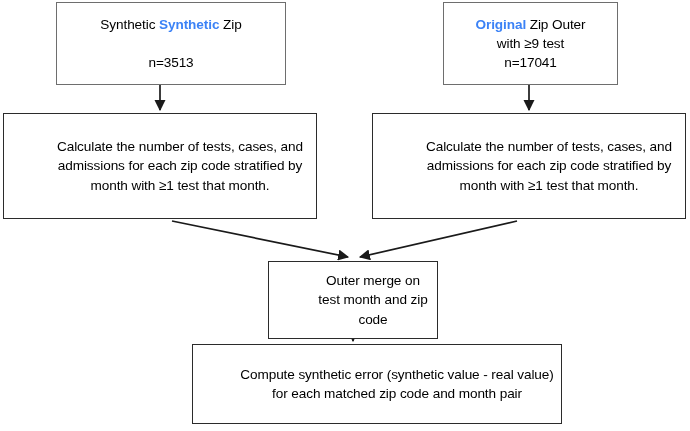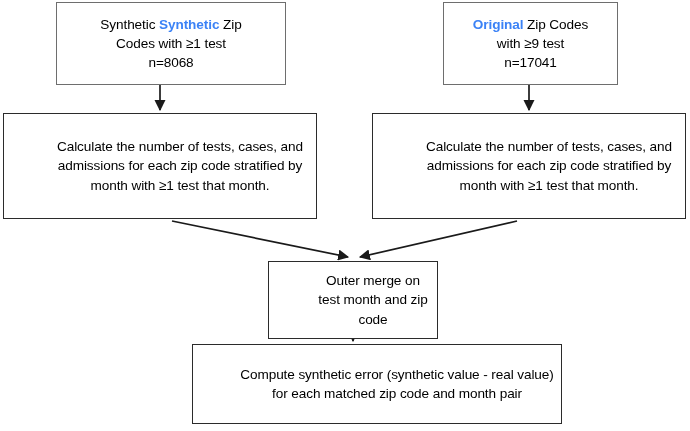--- a/index.html
+++ b/index.html
@@ -81,25 +81,25 @@
     <line x1="529" y1="85" x2="529" y2="110" stroke="#1a1a1a" stroke-width="1.7" marker-end="url(#arrowhead)"></line>
 
     <line x1="172" y1="221" x2="348" y2="257" stroke="#1a1a1a" stroke-width="1.7" marker-end="url(#arrowhead)"></line>
 
     <line x1="517" y1="221" x2="360" y2="257" stroke="#1a1a1a" stroke-width="1.7" marker-end="url(#arrowhead)"></line>
 
     <line x1="353" y1="323" x2="353" y2="341" stroke="#1a1a1a" stroke-width="1.7" marker-end="url(#arrowhead)"></line>
   </svg>
 
   <div class="node" id="node-synthetic-source">
-    <span class="txt"><span>Synthetic </span><span class="accent-red">Synthetic</span><span> Zip</span><br><span>Codes with ≥1 test</span><br><span>n=8068</span></span>
+    <span class="txt"><span>Synthetic </span><span class="accent-red">Synthetic</span><span> Zip</span><br><br><span>n=3513</span></span>
   </div>
 
   <div class="node" id="node-original-source">
-    <span class="txt"><span class="accent-blue">Original</span><span> Zip Codes</span><br><span>with ≥9 test</span><br><span>n=17041</span></span>
+    <span class="txt"><span class="accent-blue">Original</span><span> Zip Outer</span><br><span>with ≥9 test</span><br><span>n=17041</span></span>
   </div>
 
   <div class="node dark" id="node-synthetic-calc">
     <span class="txt">Calculate the number of tests, cases, and admissions for each zip code stratified by month with ≥1 test that month.</span>
   </div>
 
   <div class="node dark" id="node-original-calc">
     <span class="txt">Calculate the number of tests, cases, and admissions for each zip code stratified by month with ≥1 test that month.</span>
   </div>
 

